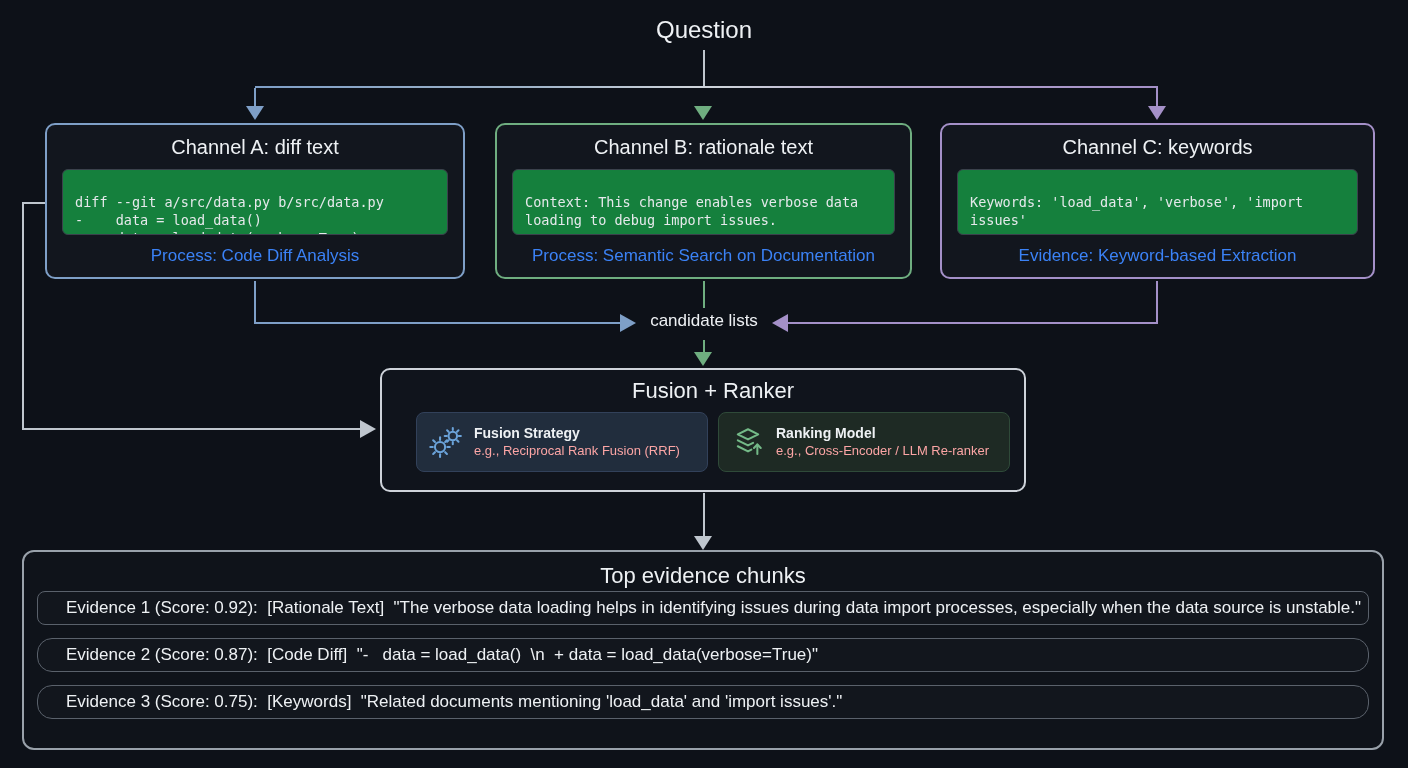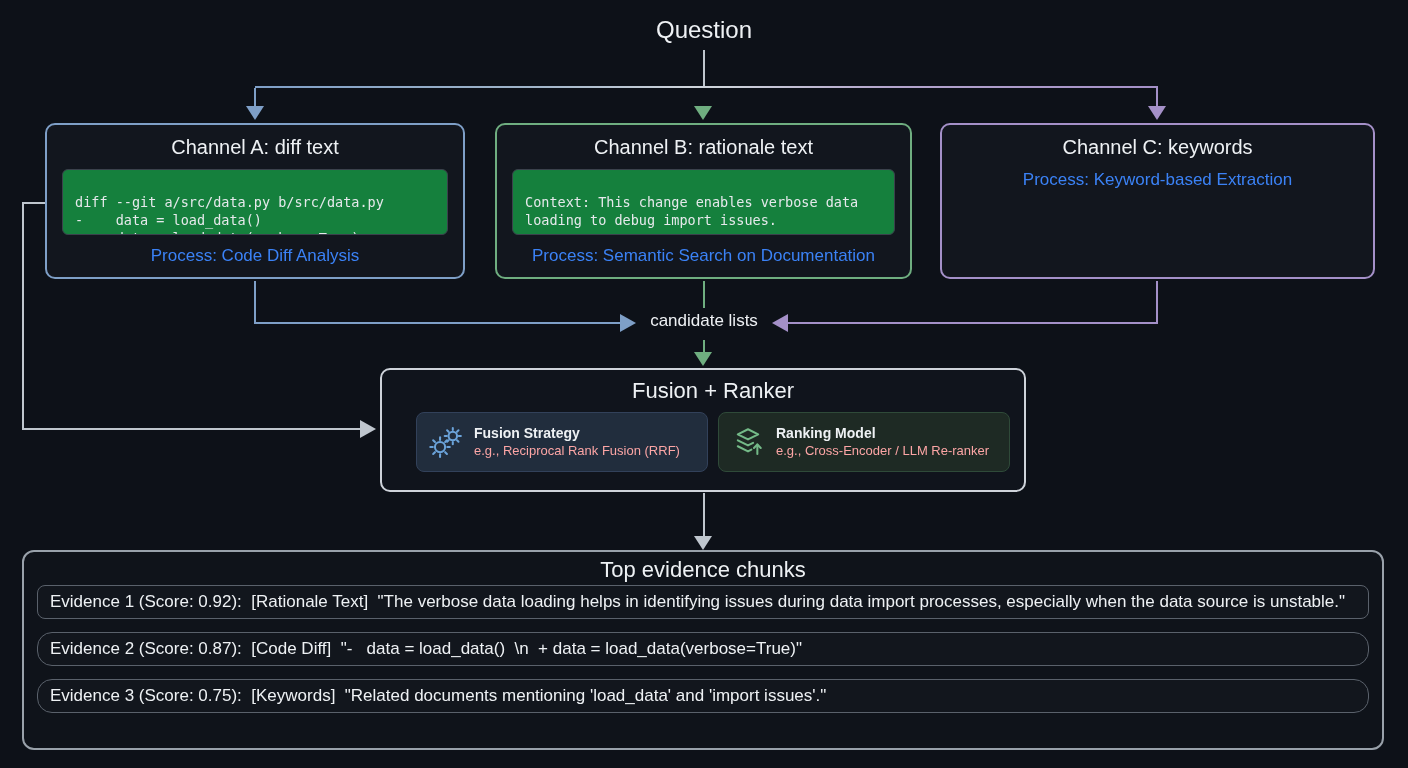--- a/index.html
+++ b/index.html
@@ -32,23 +32,23 @@
   .fusion-card{flex:1;height:60px;box-sizing:border-box;border-radius:8px;display:flex;
     align-items:center;padding:0 12px;gap:11px;}
   .card-blue{background:#212d3d;border:1px solid #32415a;}
   .card-green{background:#1e2a24;border:1px solid #2f4a39;}
   .card-icon{flex:0 0 34px;height:34px;}
   .card-title{font-size:14px;font-weight:600;line-height:1.25;}
   .card-sub{font-size:13px;color:#fca5a5;line-height:1.25;}
 
   #evidence-box{position:absolute;left:22px;top:550px;width:1362px;height:200px;box-sizing:border-box;
     border:2px solid #99a1aa;border-radius:12px;background:#0f131a;padding:0 13px;}
-  #evidence-title{margin-top:3px;text-align:center;font-size:22px;font-weight:500;line-height:30px;}
+  #evidence-title{margin-top:9px;text-align:center;font-size:22px;font-weight:500;line-height:30px;}
   .evidence-row{height:34px;box-sizing:border-box;border:1.5px solid #5a616b;border-radius:8px;
-    background:#12161d;display:flex;align-items:center;padding-left:12px;font-size:17px;
+    background:#12161d;display:flex;align-items:center;padding-left:28px;font-size:17px;
     white-space:pre;overflow:hidden;}
   .evidence-row + .evidence-row{margin-top:13px;border-radius:15px;}
   .evidence-row:first-of-type{margin-top:17px;}
 
   .c-gray{background:#bfc6ce;}
   .c-blue{background:#7e9fc7;}
   .c-green{background:#6fae80;}
   .c-purple{background:#a490c8;}
 </style>
 </head>
@@ -75,21 +75,22 @@
   </div>
 
   <div class="channel" style="left: 495px; width: 417px; border-color: rgb(111, 174, 128);">
     <div class="channel-title">Channel B: rationale text</div>
     <div class="code-box">Context: This change enables verbose data loading to debug import issues.</div>
     <div class="process">Process: Semantic Search on Documentation</div>
   </div>
 
   <div class="channel" style="left: 940px; width: 435px; border-color: rgb(164, 144, 200);">
     <div class="channel-title">Channel C: keywords</div>
-    <div class="process">Process: Keyword-based Extraction</div>
+    <div class="code-box">Keywords: 'load_data', 'verbose', 'import issues'</div>
+    <div class="process">Evidence: Keyword-based Extraction</div>
   </div>
 
   <div class="line c-gray" style="left:22px;top:202px;width:23px;height:2px;"></div>
   <div class="line c-gray" style="left:22px;top:202px;width:2px;height:227px;"></div>
   <div class="line c-gray" style="left:22px;top:428px;width:338px;height:2px;"></div>
   <div class="arrow arrow-right" style="left:360px;top:420px;border-left-color:#bfc6ce;"></div>
 
   <div class="line c-blue" style="left:254px;top:281px;width:2px;height:42px;"></div>
   <div class="line c-blue" style="left:254px;top:322px;width:366px;height:2px;"></div>
   <div class="arrow arrow-right" style="left:620px;top:314px;border-left-color:#7e9fc7;"></div>

